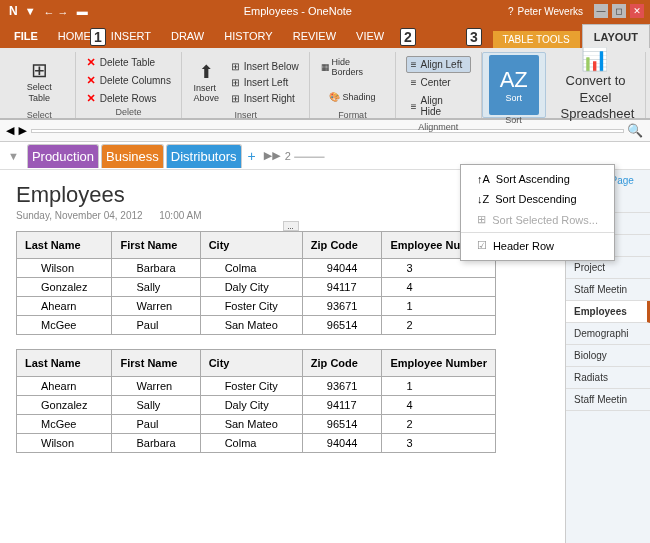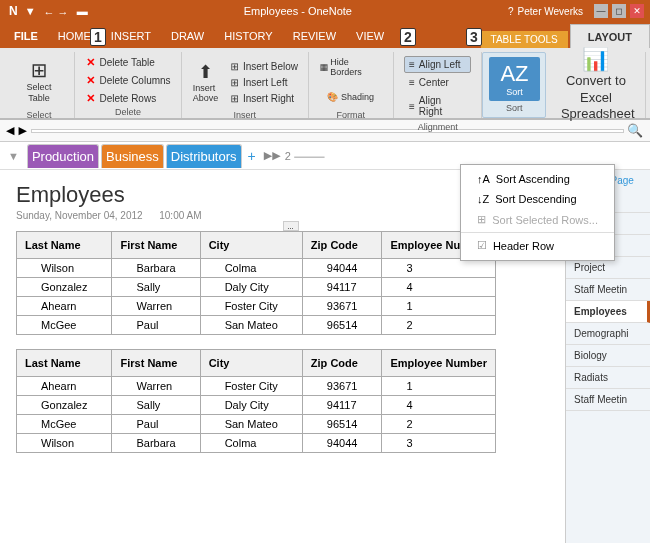--- a/index.html
+++ b/index.html
@@ -316,21 +316,21 @@
 <div style="display:flex;background:#c2571a;height:26px;align-items:flex-end;padding-left:4px;">
   <div class="ribbon-tab" style="background:#c2571a;color:white;font-weight:bold;border:none;">FILE</div>
   <div class="ribbon-tab">HOME</div>
   <div class="ribbon-tab">INSERT</div>
   <div class="ribbon-tab">DRAW</div>
   <div class="ribbon-tab">HISTORY</div>
   <div class="ribbon-tab">REVIEW</div>
   <div class="ribbon-tab">VIEW</div>
   <div style="flex:1;"></div>
   <div style="background:#e8a030;color:white;font-size:10px;padding:3px 10px;margin-right:2px;align-self:flex-end;">TABLE TOOLS</div>
-  <div class="ribbon-tab ribbon-tab-layout" style="background:#e8e8e8;color:#333;font-weight:600;border-top:1px solid #bbb;border-left:1px solid #bbb;border-right:1px solid #bbb;height:24px;display:flex;align-items:center;padding:0 17px;">LAYOUT</div>
+  <div class="ribbon-tab ribbon-tab-layout" style="background:#e8e8e8;color:#333;font-weight:600;border-top:1px solid #bbb;border-left:1px solid #bbb;border-right:1px solid #bbb;height:24px;display:flex;align-items:center;padding:0 11px;">LAYOUT</div>
 </div>
 
 <div class="ribbon-body" style="position:relative;">
 
   <div class="ribbon-group">
     <div class="ribbon-group-content">
       <div class="ribbon-btn">
         <div class="ribbon-btn-icon">⊞</div>
         <div style="font-size:9px;text-align:center;line-height:1.2;">Select Table</div>
       </div>
@@ -402,30 +402,30 @@
         <div class="align-btn active">
           <span>≡</span>
           <span>Align Left</span>
         </div>
         <div class="align-btn">
           <span>≡</span>
           <span>Center</span>
         </div>
         <div class="align-btn">
           <span>≡</span>
-          <span>Align Right</span>
+          <span>Align Hide</span>
         </div>
       </div>
     </div>
     <div class="ribbon-group-label">Alignment</div>
   </div>
 
   <div class="ribbon-group" style="background:#dce8f0;border:1px solid #b0c8dc;border-radius:2px;">
     <div class="ribbon-group-content">
-      <div class="ribbon-btn" style="background:#4a90c8;color:white;border-radius:2px;height:44px;padding:4px 10px;">
+      <div class="ribbon-btn" style="background:#4a90c8;color:white;border-radius:2px;height:60px;padding:4px 10px;">
         <div style="font-size:22px;color:white;">AZ</div>
         <div style="color:white;font-size:9px;">Sort</div>
       </div>
     </div>
     <div class="ribbon-group-label">Sort</div>
   </div>
 
   <div class="ribbon-group">
     <div class="ribbon-group-content">
       <div class="convert-excel-btn">

